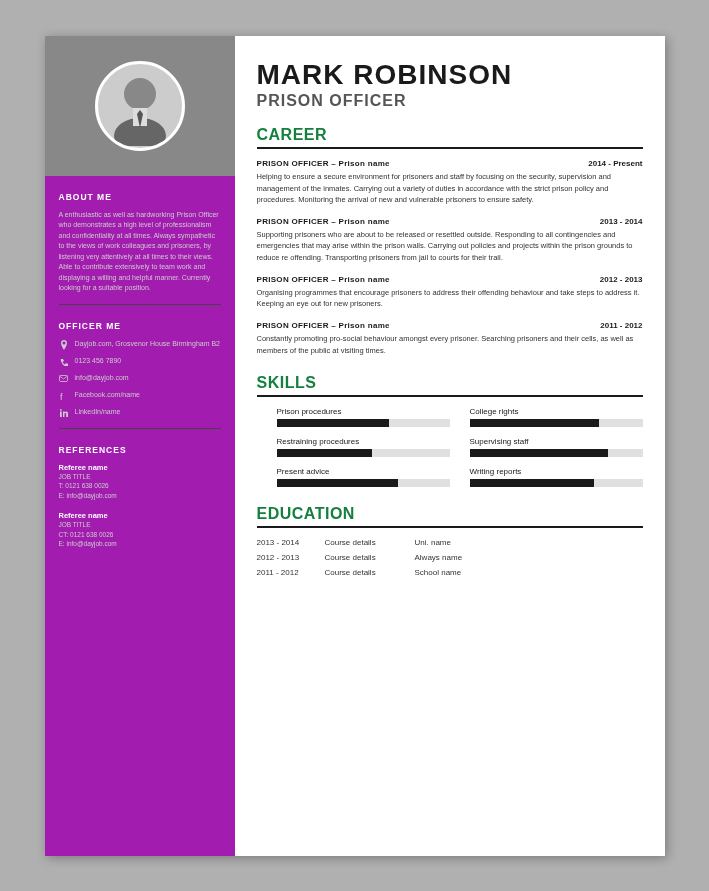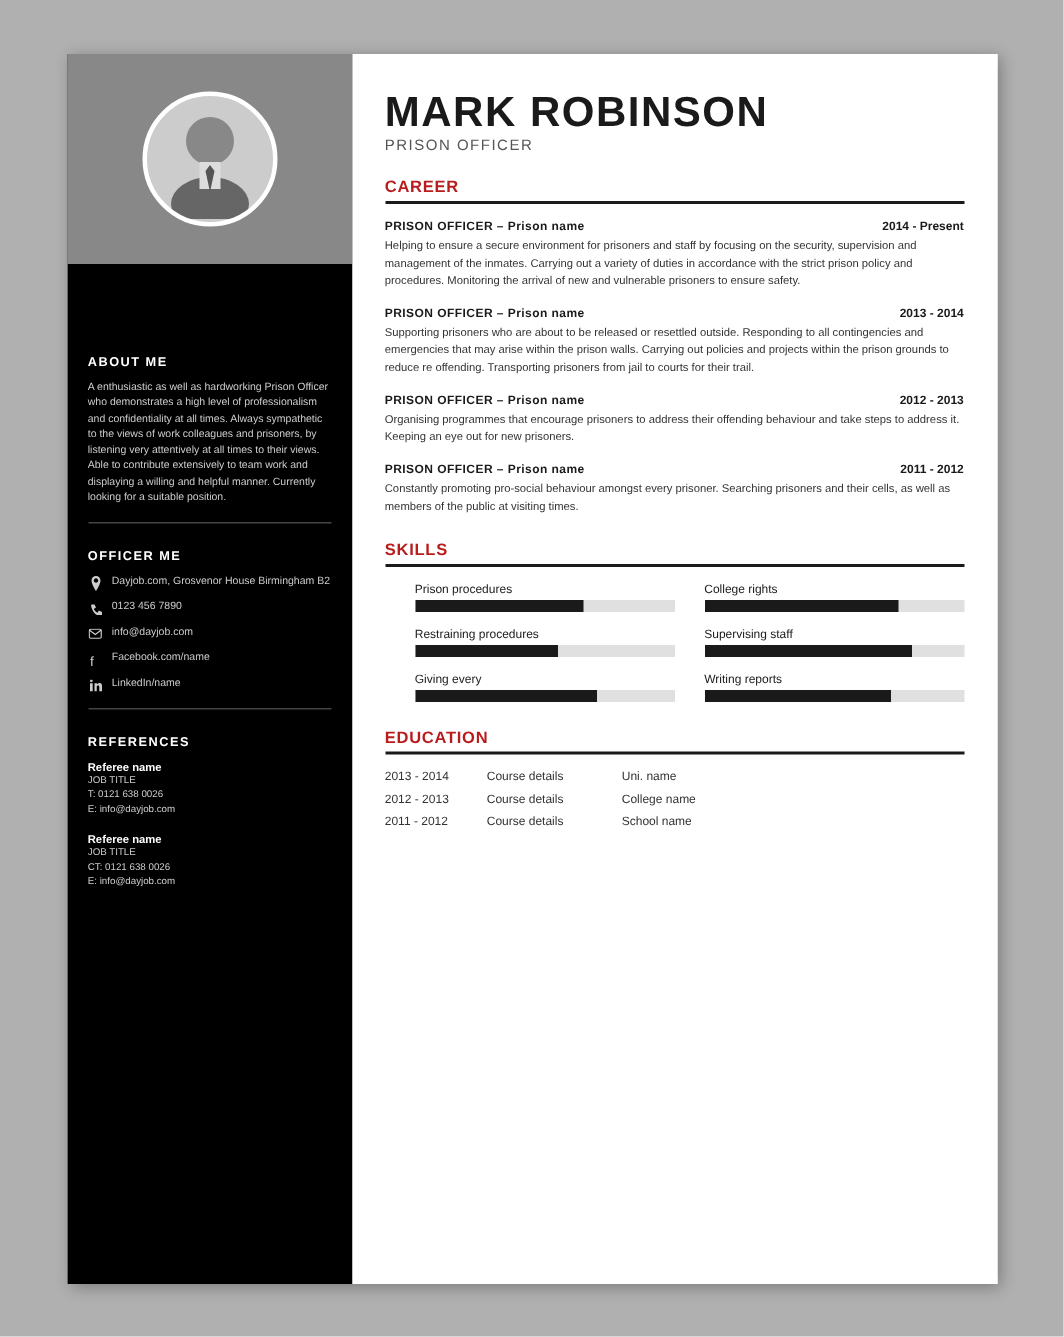--- a/index.html
+++ b/index.html
@@ -13,27 +13,26 @@
     }
     .page {
       width: 620px;
       min-height: 820px;
       background: #fff;
       display: flex;
       box-shadow: 2px 2px 10px rgba(0,0,0,0.3);
     }
     .sidebar {
       width: 190px;
-      background: #000000;
+      background: #a21caf;
       color: #fff;
       display: flex;
       flex-direction: column;
       padding: 0;
       flex-shrink: 0;
-      gap: 44px;
     }
     .sidebar-photo-area {
       background: #888;
       height: 140px;
       display: flex;
       align-items: center;
       justify-content: center;
     }
     .avatar-circle {
       width: 90px;
@@ -117,29 +116,30 @@
       margin-bottom: 16px;
     }
     .full-name {
       font-size: 28px;
       font-weight: bold;
       color: #1a1a1a;
       letter-spacing: 1px;
       line-height: 1.1;
     }
     .job-title {
-      font-size: 10px;
+      font-size: 16px;
       color: #555;
       letter-spacing: 1px;
       margin-top: 2px;
+      font-weight: bold;
     }
     .section-heading {
-      font-size: 11px;
-      font-weight: bold;
-      color: #b91c1c;
+      font-size: 16px;
+      font-weight: bold;
+      color: #15803d;
       border-bottom: 2px solid #1a1a1a;
       padding-bottom: 3px;
       margin-bottom: 10px;
       letter-spacing: 0.5px;
     }
     .career-section {
       margin-bottom: 18px;
     }
     .career-item {
       margin-bottom: 12px;
@@ -383,21 +383,21 @@
               <div class="skill-bar-fill" style="width: 55%;"></div>
             </div>
           </div>
           <div class="skill-item">
             <span class="skill-label">Supervising staff</span>
             <div class="skill-bar-bg">
               <div class="skill-bar-fill" style="width: 80%;"></div>
             </div>
           </div>
           <div class="skill-item">
-            <span class="skill-label">Giving every</span>
+            <span class="skill-label">Present advice</span>
             <div class="skill-bar-bg">
               <div class="skill-bar-fill" style="width: 70%;"></div>
             </div>
           </div>
           <div class="skill-item">
             <span class="skill-label">Writing reports</span>
             <div class="skill-bar-bg">
               <div class="skill-bar-fill" style="width: 72%;"></div>
             </div>
           </div>
@@ -409,21 +409,21 @@
       <div>
 
       <div class="edu-row">
             <span class="edu-years">2013 - 2014</span>
             <span class="edu-course">Course details</span>
             <span class="edu-institution">Uni. name</span>
           </div>
           <div class="edu-row">
             <span class="edu-years">2012 - 2013</span>
             <span class="edu-course">Course details</span>
-            <span class="edu-institution">College name</span>
+            <span class="edu-institution">Always name</span>
           </div>
           <div class="edu-row">
             <span class="edu-years">2011 - 2012</span>
             <span class="edu-course">Course details</span>
             <span class="edu-institution">School name</span>
           </div>
         </div>
     </div>
   </div>
 </div>

